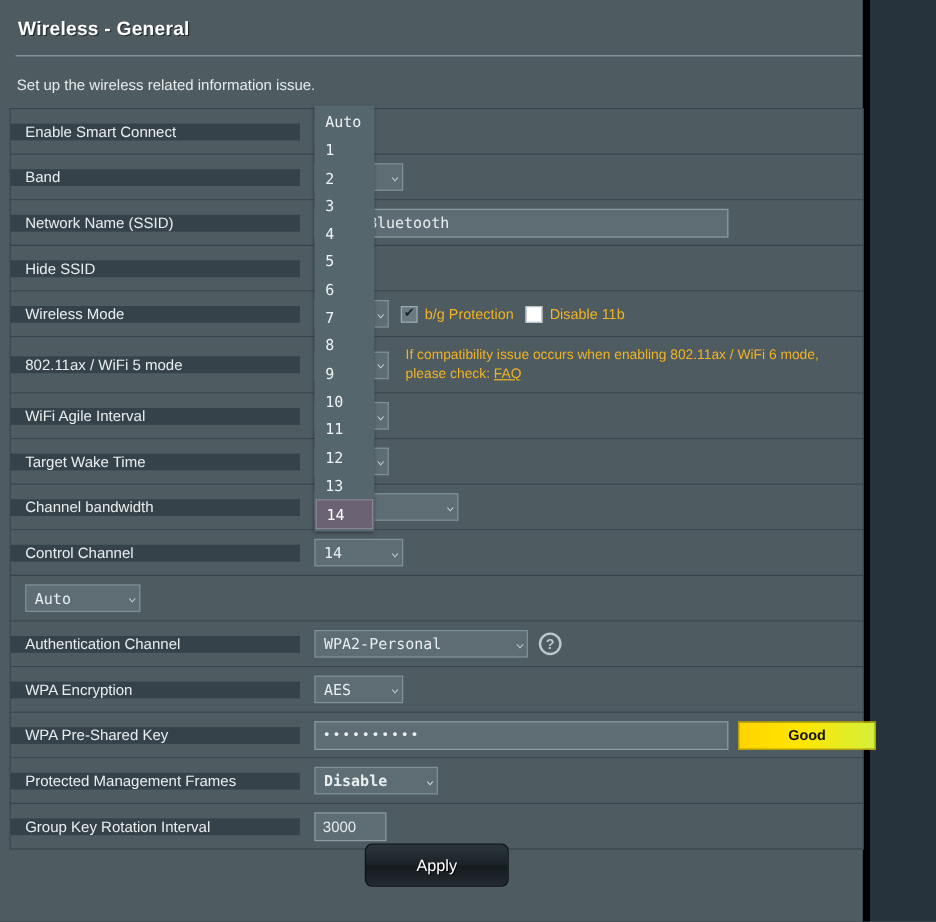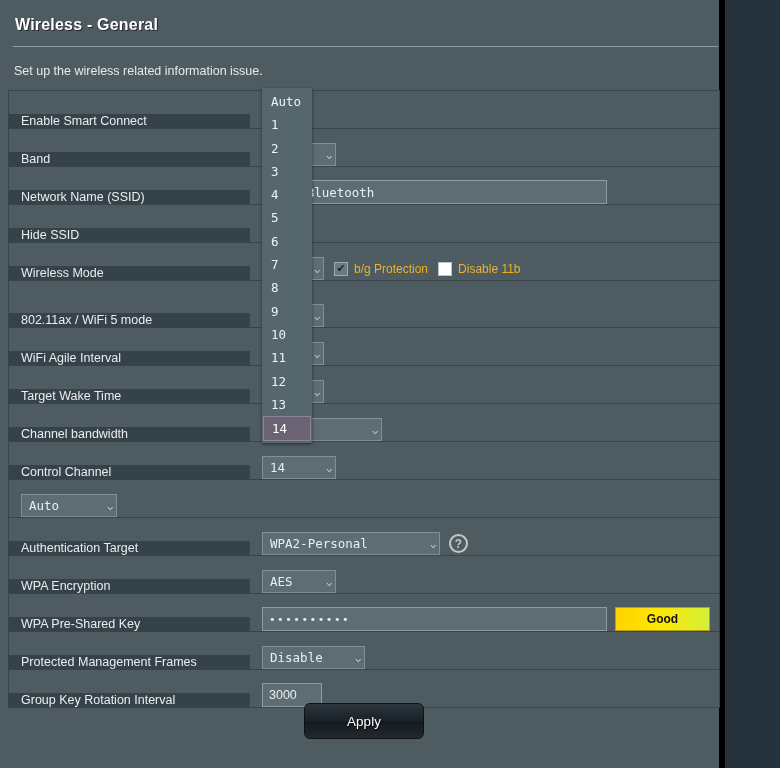--- a/index.html
+++ b/index.html
@@ -29,21 +29,21 @@
     position:absolute;left:14px;top:64px;
     font-size:12.5px;color:#e6eaec;
   }
   .form{
     position:absolute;left:8px;top:90px;width:712px;
     border:1px solid #37444b;
     border-bottom:none;
     box-sizing:border-box;
   }
   .row{
-    display:flex;align-items:flex-end;
+    display:flex;align-items:center;
     border-bottom:1px solid #37444b;
     background:#4e5b61;
     min-height:37px;
   }
   .row .lbl{
     width:241px;min-width:241px;
     background:#364249;
     display:flex;align-items:center;
     padding-left:12px;
     box-sizing:border-box;
@@ -75,39 +75,39 @@
   .sel .caret{
     margin-left:auto;padding-left:10px;
     font-size:10px;color:#cfd9dc;line-height:1;
     transform:scaleX(1.25);
   }
   .sel.w-sm{width:62px;}
   .sel.w-md{width:74px;}
   .sel.w-lg{width:96px;}
   .sel.w-xl{width:120px;}
   .sel.w-auth{width:178px;}
-  .sel.w-pmf{width:103px;}
+  .sel.w-pmf{width:103px;font-weight:bold;}
 
   .txt{
     background:#5d6d73;
     border:1px solid #8b9ca2;
     color:#e9eef0;
     font-family:"DejaVu Sans Mono","Liberation Mono",monospace;
     font-size:12.5px;
     height:24px;
     box-sizing:border-box;
     display:flex;align-items:center;
     padding:0 6px;
   }
   .txt.ssid{width:345px;}
   .txt.psk{width:345px;letter-spacing:1.5px;font-size:11px;}
   .txt.gkri{width:60px;letter-spacing:0;font-family:"Liberation Sans",sans-serif;font-size:12.5px;}
 
   .badge-good{
-    width:95px;height:24px;margin-left:8px;
+    width:115px;height:24px;margin-left:8px;
     background:linear-gradient(to right,#ffd400 0%,#ffe600 45%,#d4f03a 100%);
     border:1px solid #b9a200;
     color:#111;font-size:12px;font-weight:bold;
     display:flex;align-items:center;justify-content:center;
     box-sizing:border-box;
   }
 
   .toggle{
     width:48px;height:24px;border-radius:4px;
     background:#3b474d;border:1px solid #5c6a70;
@@ -249,20 +249,24 @@
       </div>
     </div>
 
     <div class="row tall">
       <div class="lbl">802.11ax / WiFi 5 mode</div>
       <div class="val">
         <div class="sel w-sm">
           <span></span>
           <span class="caret">⌄</span>
         </div>
+        <div class="note">
+          <div>If compatibility issue occurs when enabling 802.11ax / WiFi 6 mode,</div>
+          <div><span>please check: </span><a href="#">FAQ</a></div>
+        </div>
       </div>
     </div>
 
     <div class="row">
       <div class="lbl">WiFi Agile Interval</div>
       <div class="val">
         <div class="sel w-sm">
           <span></span>
           <span class="caret">⌄</span>
         </div>
@@ -302,21 +306,21 @@
     <div class="row">
       <div class="val">
         <div class="sel w-lg">
           <span>Auto</span>
           <span class="caret">⌄</span>
         </div>
       </div>
     </div>
 
     <div class="row">
-      <div class="lbl">Authentication Target</div>
+      <div class="lbl">Authentication Channel</div>
       <div class="val">
         <div class="sel w-auth">
           <span>WPA2-Personal</span>
           <span class="caret">⌄</span>
         </div>
         <div class="help">?</div>
       </div>
     </div>
 
     <div class="row">

